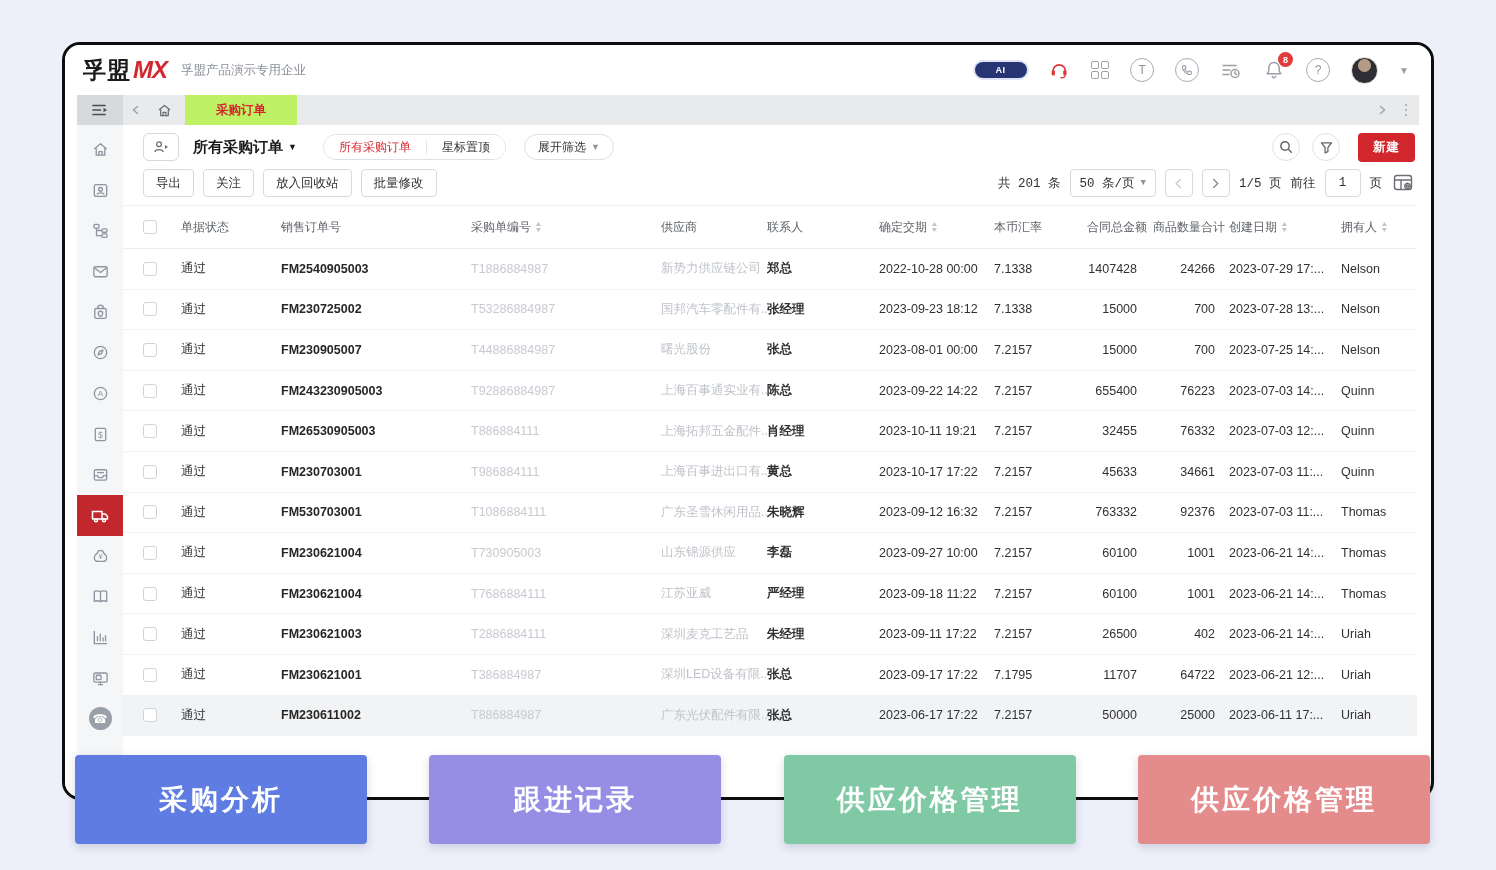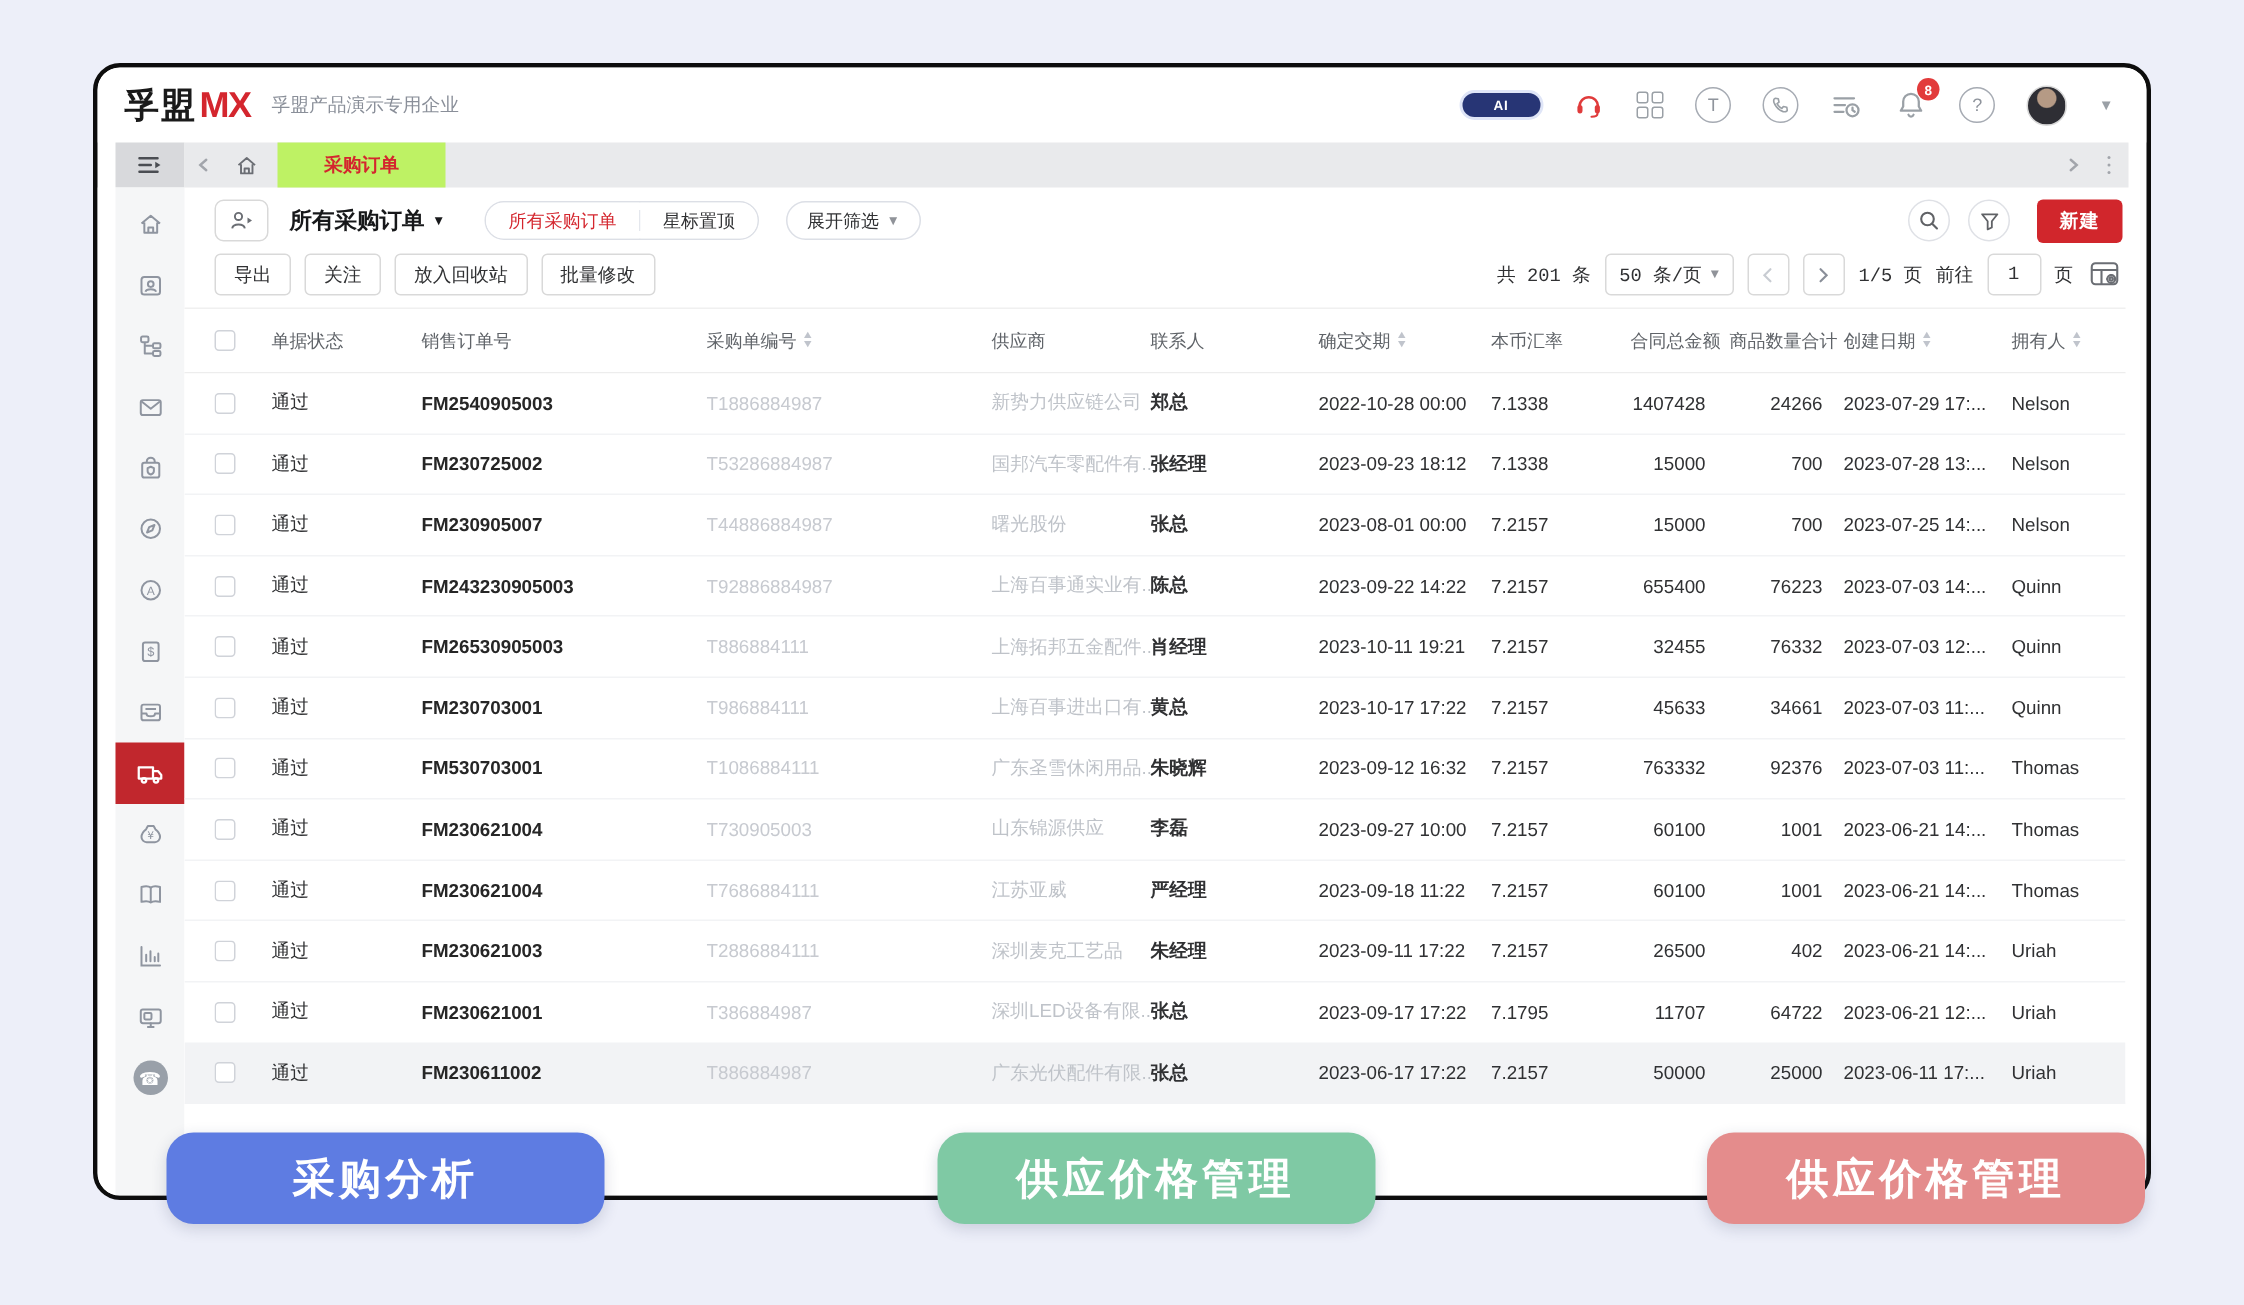--- a/index.html
+++ b/index.html
@@ -12,21 +12,21 @@
   
   .window {
     position:absolute; left:62px; top:42px; width:1372px; height:758px;
     background:#fff; border:3px solid #0d0d0d; border-radius:18px;
     overflow:hidden; display:flex; flex-direction:column;
   }
   
   .apphead { height:50px; display:flex; align-items:center; padding:0 22px 0 18px; background:#fff; flex:none; }
   .logo { display:flex; align-items:baseline; }
   .logo-black { font-size:23px; font-weight:700; color:#1a1a1a; letter-spacing:1px; }
-  .logo-red { font-size:24px; font-weight:700; color:#d4262e; letter-spacing:-1px; margin-left:2px; }
+  .logo-red { font-size:24px; font-weight:700; color:#d4262e; font-style:italic; letter-spacing:-1px; margin-left:2px; }
   .company { font-size:12.5px; color:#8a8f99; margin-left:14px; }
   .hicons { margin-left:auto; display:flex; align-items:center; gap:21px; }
   .hicon { position:relative; display:flex; align-items:center; justify-content:center; color:#9ba0a8; }
   .ai-pill { background:#273575; color:#fff; font-size:9px; font-weight:700; border-radius:9px;
     padding:3px 21px; box-shadow:0 0 0 2px #dfe5f7; letter-spacing:.5px; }
   .circ { width:24px; height:24px; border:1.4px solid #a6abb3; border-radius:50%;
     display:flex; align-items:center; justify-content:center; font-size:12px; color:#8f949c; }
   .grid4 { display:grid; grid-template-columns:8px 8px; grid-template-rows:8px 8px; gap:2.5px; }
   .grid4 i { border:1.6px solid #9aa0a6; border-radius:2px; }
   .badge { position:absolute; top:-7px; right:-8px; background:#e23b3b; color:#fff; font-size:9px;
@@ -102,23 +102,23 @@
   .trow.hl { background:#f2f3f5; }
   .cell { display:flex; align-items:center; white-space:nowrap; overflow:hidden; }
   .cb { width:14px; height:14px; border:1px solid #d0d3d9; border-radius:3px; background:#fff; }
   .c-sales { font-weight:700; color:#262626; }
   .c-po { color:#c7cad0; }
   .c-supplier { color:#bfc3c9; }
   .c-contact { font-weight:700; color:#303133; }
   
   .fbar { position:absolute; left:0; top:755px; width:1496px; padding:0 66px 0 75px; display:flex;
     justify-content:space-between; }
-  .fbtn { width:292px; height:61px; border-radius:18px; color:#fff; font-size:28px; font-weight:700;
+  .fbtn { width:292px; height:89px; border-radius:4px; color:#fff; font-size:28px; font-weight:700;
     letter-spacing:3px; display:flex; align-items:center; justify-content:center;
-    box-shadow:0 3px 10px rgba(40,50,90,.18);margin-left:36px; }
+    box-shadow:0 3px 10px rgba(40,50,90,.18); }
   svg { display:block; }
 </style>
 </head>
 <body>
 
 <div class="window">
 
   <div class="apphead">
     <div class="logo">
       <span class="logo-black">孚盟</span>
@@ -632,19 +632,22 @@
   </div>
         </div>
     </div>
   </div>
 </div>
 
 <div class="fbar">
   <div class="fbtn" style="background: rgb(94, 124, 226);">
       <span>采购分析</span>
     </div>
+  <div class="fbtn" style="background: rgb(150, 142, 228);">
+      <span>跟进记录</span>
+    </div>
   <div class="fbtn" style="background: rgb(127, 201, 164);">
       <span>供应价格管理</span>
     </div>
   <div class="fbtn" style="background: rgb(228, 140, 140);">
       <span>供应价格管理</span>
     </div>
 </div>
 
 </body></html>

